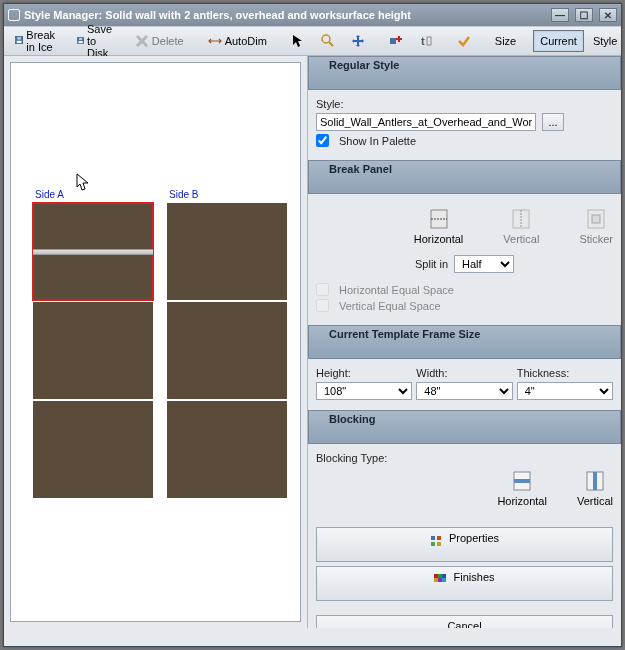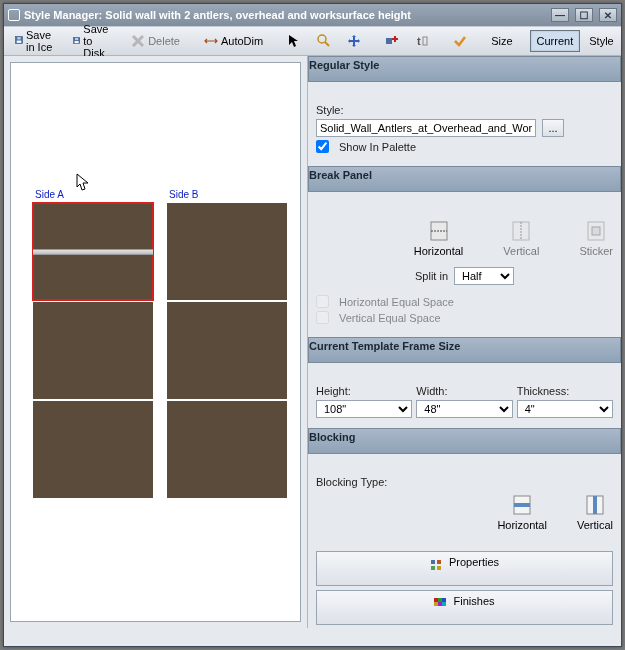--- a/index.html
+++ b/index.html
@@ -19,21 +19,21 @@
   .content { display: flex; height: calc(100% - 70px); }
   .canvas-area { width: 303px; background: #e6e9ee; padding: 6px; }
   .canvas { width: 100%; height: 100%; background: #fff; border: 1px solid #9aa5b2; position: relative; }
   .side-label { position: absolute; color: #1020c0; font-size: 10px; }
   .panel-col { position: absolute; width: 120px; }
   .panel { background: #5a4b3b; margin-bottom: 2px; width: 100%; height: 97px; position: relative; }
   .panel.sel { outline: 2px solid #d82020; outline-offset: -1px; }
   .split-line { position: absolute; left: 0; right: 0; top: 50%; height: 6px; margin-top: -3px; background: linear-gradient(#e2e2e2,#bfbfbf); border-top: 1px solid #999; border-bottom: 1px solid #999; }
   .cursor-arrow { position: absolute; left: 65px; top: 110px; width: 14px; height: 18px; }
   .props-area { flex: 1; background: #e6e9ee; border-left: 1px solid #aeb6c0; overflow-y: auto; padding: 0 0 6px 0; }
-  .section-header { height: 26px; background: linear-gradient(#a9b8c9,#8fa2b6); border: 1px solid #7a8a9b; font-weight: bold; color: #1a2631; padding: 2px 0; margin-bottom: 18px; }
+  .section-header { height: 34px; background: linear-gradient(#a9b8c9,#8fa2b6); border: 1px solid #7a8a9b; font-weight: bold; color: #1a2631; padding: 2px 20px; margin-bottom: 4px; }
   .section-body { padding: 4px 8px 10px 8px; }
   .row { margin: 3px 0; display: flex; align-items: center; gap: 6px; }
   .lbl { color: #222; }
   input[type=text], select { border: 1px solid #98a4b1; background: #fff; height: 18px; padding: 0 3px; font-size: 11px; }
   .style-input { width: 220px; }
   .browse-btn { width: 22px; height: 18px; border: 1px solid #98a4b1; background: linear-gradient(#f4f6f9,#dde2e9); text-align: center; line-height: 16px; cursor: default; }
   .chk { margin-right: 4px; }
   .chk-disabled { opacity: 0.5; }
   .tool-row { display: flex; gap: 40px; justify-content: flex-end; margin: 6px 0 6px 14px; }
   .tool-item { display: flex; flex-direction: column; align-items: center; gap: 3px; cursor: default; }
@@ -59,21 +59,21 @@
   </div>
 
 
   <div class="toolbar">
     <div class="tbtn">
       <span class="ticon"><svg viewBox="0 0 14 14">
             <rect x="1" y="1" width="12" height="12" fill="#4a6fa5" stroke="#2a4a75"></rect>
             <rect x="3" y="8" width="8" height="4" fill="#fff"></rect>
             <rect x="4" y="2" width="6" height="4" fill="#c0d0e0"></rect>
           </svg></span>
-      <span>Save in Ice</span>
+      <span>Break in Ice</span>
     </div>
     <div class="tbtn">
       <span class="ticon"><svg viewBox="0 0 14 14">
             <rect x="1" y="1" width="12" height="12" fill="#4a6fa5" stroke="#2a4a75"></rect>
             <rect x="3" y="8" width="8" height="4" fill="#fff"></rect>
             <rect x="4" y="2" width="6" height="4" fill="#c0d0e0"></rect>
           </svg></span>
       <span>Save to Disk</span>
     </div>
     <div class="tbtn" style="opacity:0.5">

